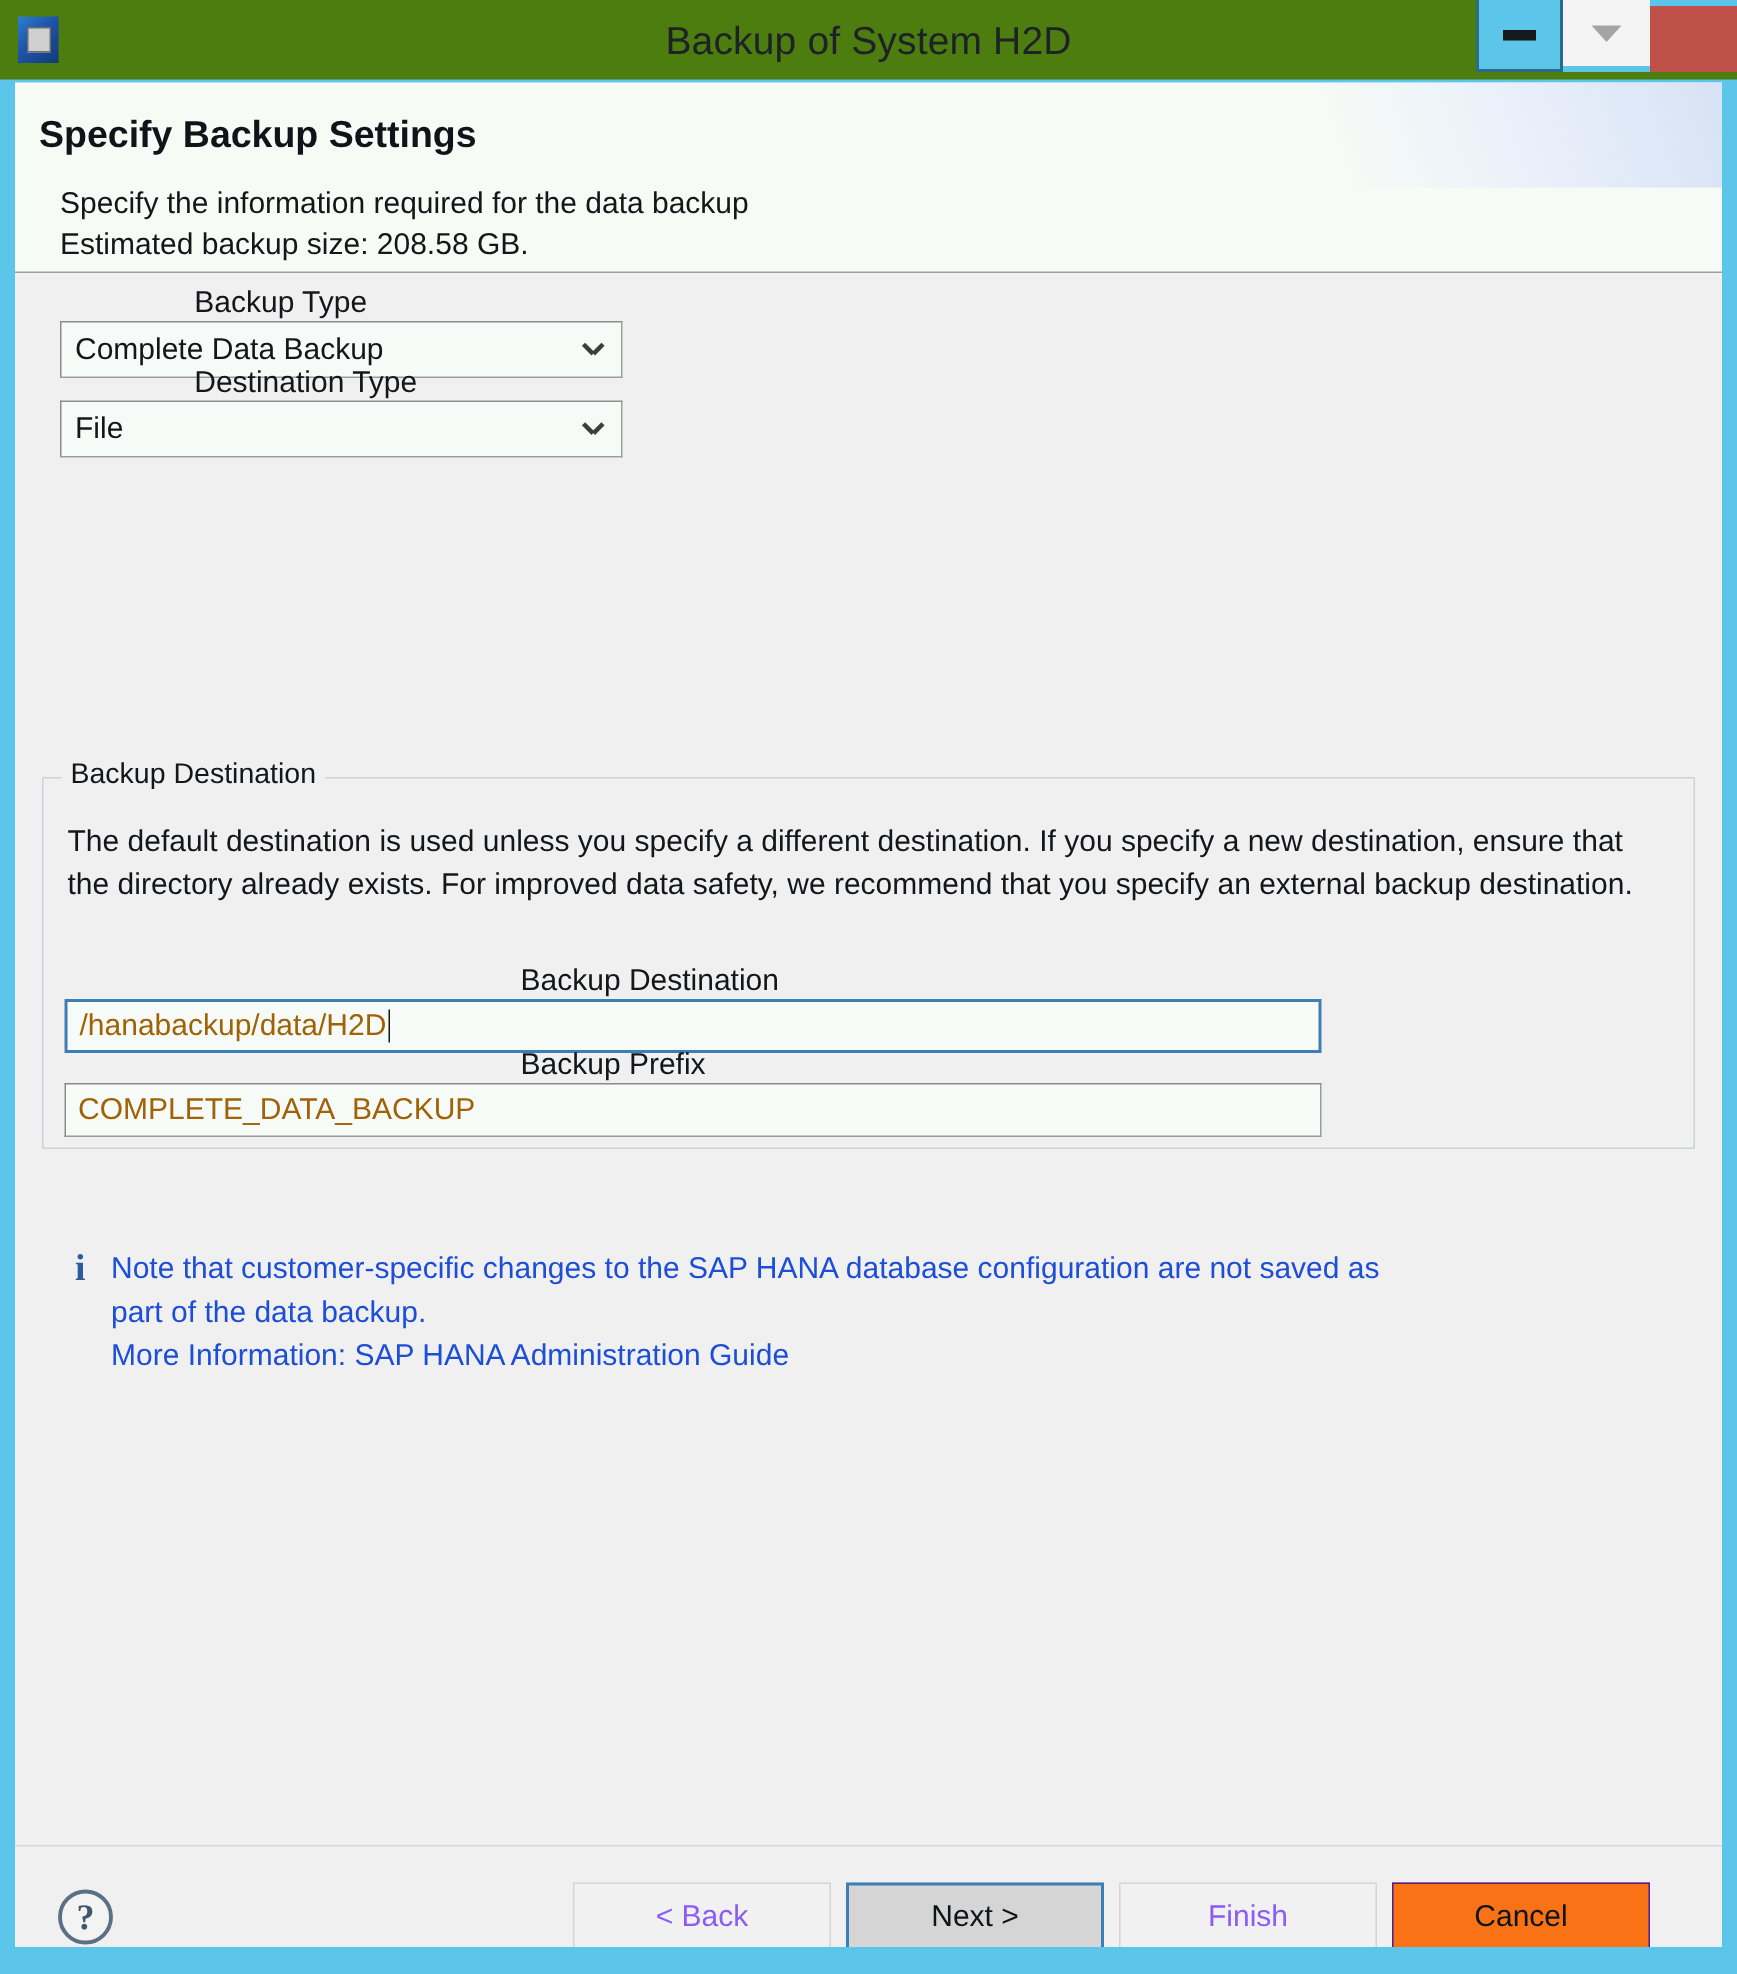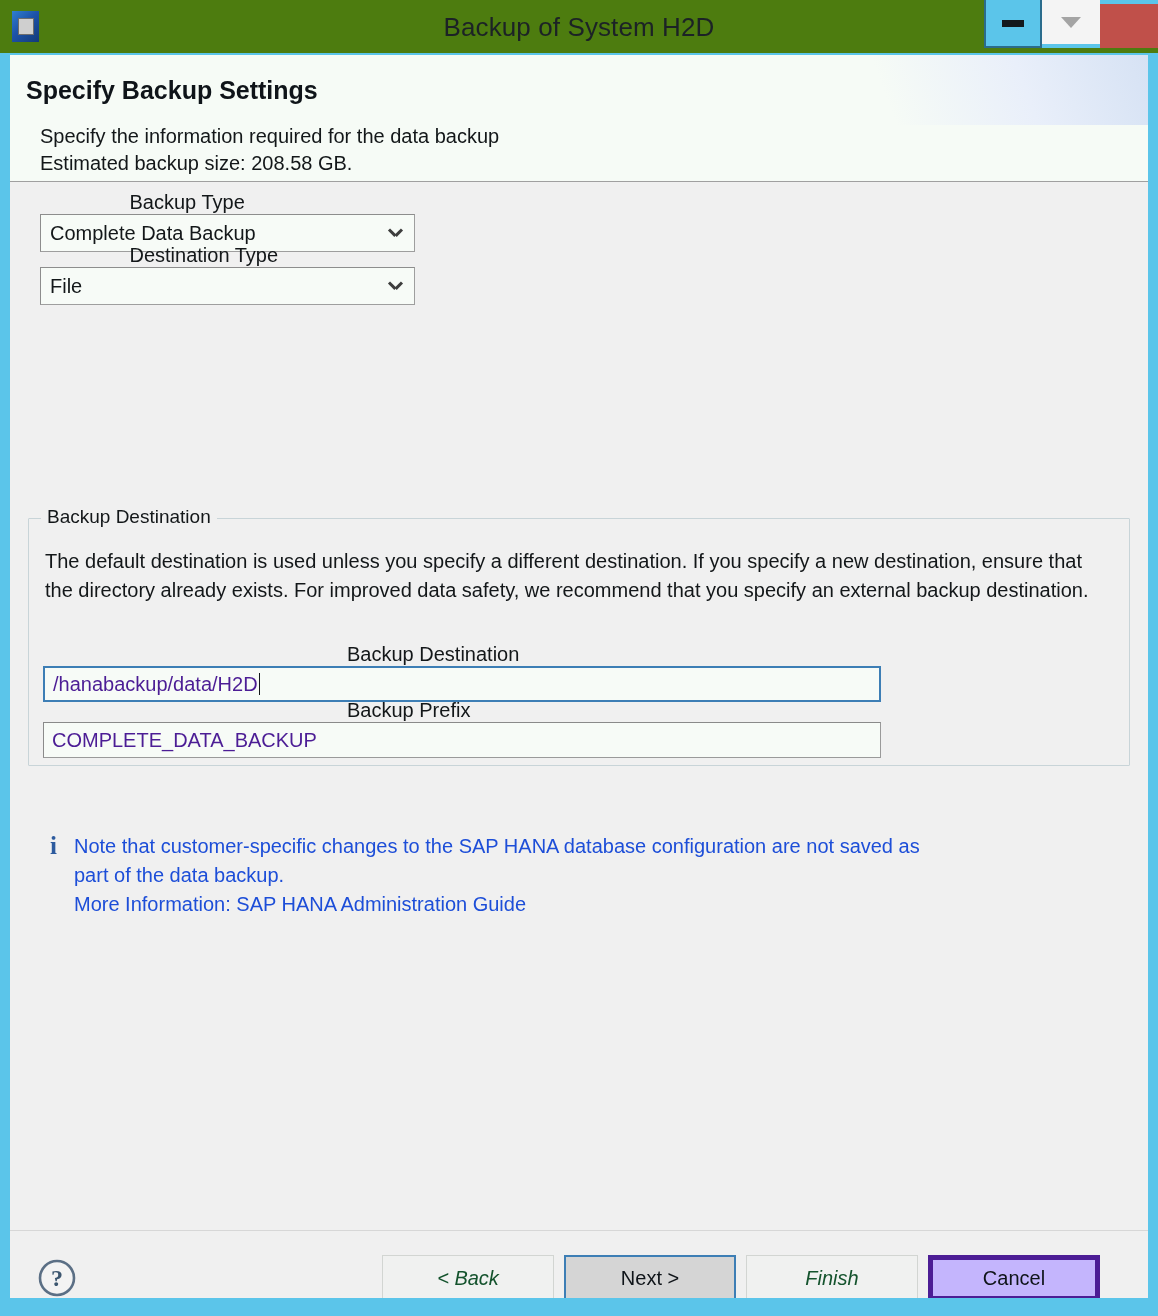--- a/index.html
+++ b/index.html
@@ -245,21 +245,21 @@
   }
 
   
   .tinput {
     height: 36px;
     background: #f7fbf7;
     box-sizing: border-box;
     display: flex;
     align-items: center;
     font-size: 20px;
-    color: #4c1d95;
+    color: #a16207;
     padding-left: 8px;
     cursor: text;
     position: relative;
   }
   .tinput.focused {
     border: 2px solid #3d7eb5;
   }
   .tinput.plain {
     border: 1px solid #9a9a9a;
     border-top-color: #8a8a8a;
@@ -327,34 +327,33 @@
     align-items: center;
     justify-content: center;
     background: #eff0ef;
     border: 1px solid #c5c9c5;
     color: #131719;
     cursor: pointer;
     user-select: none;
     white-space: nowrap;
   }
   .btn.disabled {
-    color: #14532d;
+    color: #8b5cf6;
     background: #f0f1f0;
     border-color: #d2d5d2;
     cursor: default;
-    font-style: italic;
   }
   .btn.default {
     background: #d5d5d5;
     border: 2px solid #3d7eb5;
     color: #0f1419;
   }
   .btn.normal {
-    background: #c4b5fd;
-    border: 5px solid #4c1d95;
+    background: #f97316;
+    border: 1px solid #4c1d95;
     color: #0f1419;
   }
 </style>
 </head>
 <body>
 
 <div id="window">
 
   <div class="bg-window-edge"></div>
 

